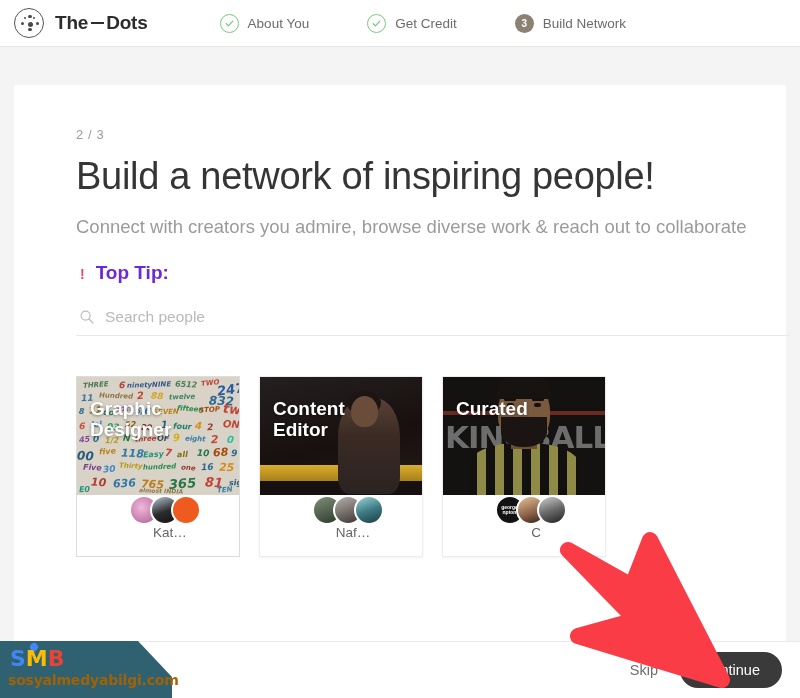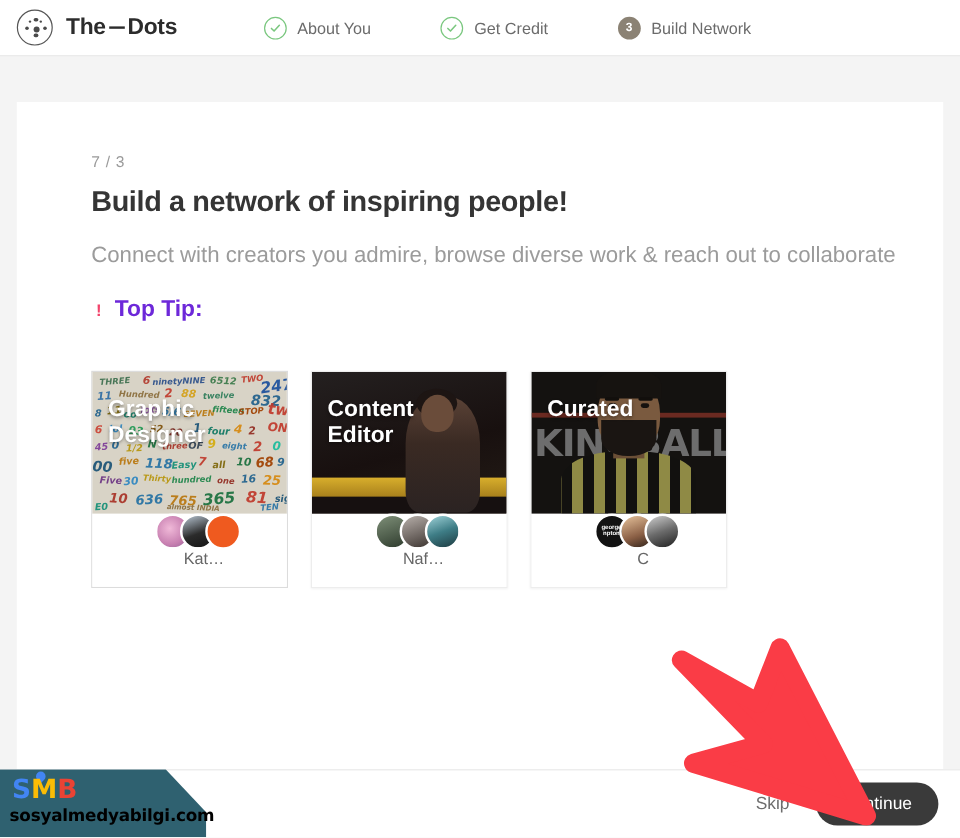--- a/index.html
+++ b/index.html
@@ -69,21 +69,21 @@
   
   .panel {
     position: absolute; left: 14px; top: 85px;
     width: 772px; height: 556px;
     background: #ffffff;
   }
   .panel-inner { padding: 42px 0 0 62px; }
 
   .step-count { font-size: 13px; color: #9b9b9b; letter-spacing: 0.6px; }
   .title {
-    margin-top: 13px; font-size: 24px; font-weight: bold;
+    margin-top: 13px; font-size: 38px; font-weight: normal;
     color: #353535; letter-spacing: -0.3px;
   }
   .subtitle {
     margin-top: 16px; font-size: 18.5px; color: #9b9b9b;
     line-height: 1.45; max-width: 690px; font-weight: normal;
   }
   .tip { margin-top: 21px; display: flex; align-items: baseline; }
   .tip-bang {
     color: #f2446b; font-size: 14px; font-weight: bold;
     margin-right: 11px; margin-left: 4px;
@@ -266,21 +266,21 @@
   .wm-s { color: #4285f4; }
   .wm-m { color: #fbbc05; }
   .wm-b { color: #ea4335; }
   .wm-pin {
     position: absolute; left: 30px; top: 2px;
     width: 8px; height: 8px; border-radius: 50% 50% 50% 0;
     transform: rotate(-45deg); background: #4285f4;
   }
   .wm-url {
     position: absolute; left: 8px; top: 31px;
-    font-size: 14px; font-weight: bold; color: #000000;
+    font-size: 14px; font-weight: bold; color: #a16207;
     font-family: "DejaVu Sans", sans-serif; letter-spacing: -0.2px;
   }
 </style>
 </head>
 <body>
 
 <div id="screen">
 
   <div class="header">
 
@@ -325,29 +325,38 @@
         <div class="step-badge active">3</div>
         <span class="step-label">Build Network</span>
       </div>
 
     </div>
   </div>
 
   <div class="panel">
     <div class="panel-inner">
 
-      <div class="step-count">7 / 3</div>
+      <div class="step-count">2 / 3</div>
       <h1 class="title">Build a network of inspiring people!</h1>
       <p class="subtitle">Connect with creators you admire, browse diverse work &amp; reach out to collaborate</p>
 
       <div class="tip">
         <span class="tip-bang">!</span>
         <span class="tip-strong">Top Tip:</span>
       </div>
 
+      <div class="search">
+        <span class="search-icon">
+          <svg width="16" height="16" viewBox="0 0 16 16">
+            <circle cx="6.6" cy="6.6" r="4.5" fill="none" stroke="#bdbdbd" stroke-width="1.2"></circle>
+            <line x1="10" y1="10" x2="14" y2="14" stroke="#bdbdbd" stroke-width="1.2" stroke-linecap="round"></line>
+          </svg>
+        </span>
+        <input class="search-input" type="text" placeholder="Search people" style="">
+      </div>
 
       <div class="cards">
 
         <div class="card">
           <div class="card-img art-graffiti">
             <div id="graffiti-layer" style="position:absolute;inset:0;overflow:hidden;">
                 <span class="sq" style="left: 6px; top: 4px; font-size: 7px; color: rgb(61, 111, 78); transform: rotate(-4deg);">THREE</span>
                 <span class="sq" style="left: 42px; top: 3px; font-size: 9px; color: rgb(178, 59, 46); transform: rotate(6deg);">6</span>
                 <span class="sq" style="left: 50px; top: 4px; font-size: 7px; color: rgb(43, 79, 138); transform: rotate(-2deg);">ninetyNINE</span>
                 <span class="sq" style="left: 98px; top: 3px; font-size: 8px; color: rgb(59, 122, 74); transform: rotate(3deg);">6512</span>

